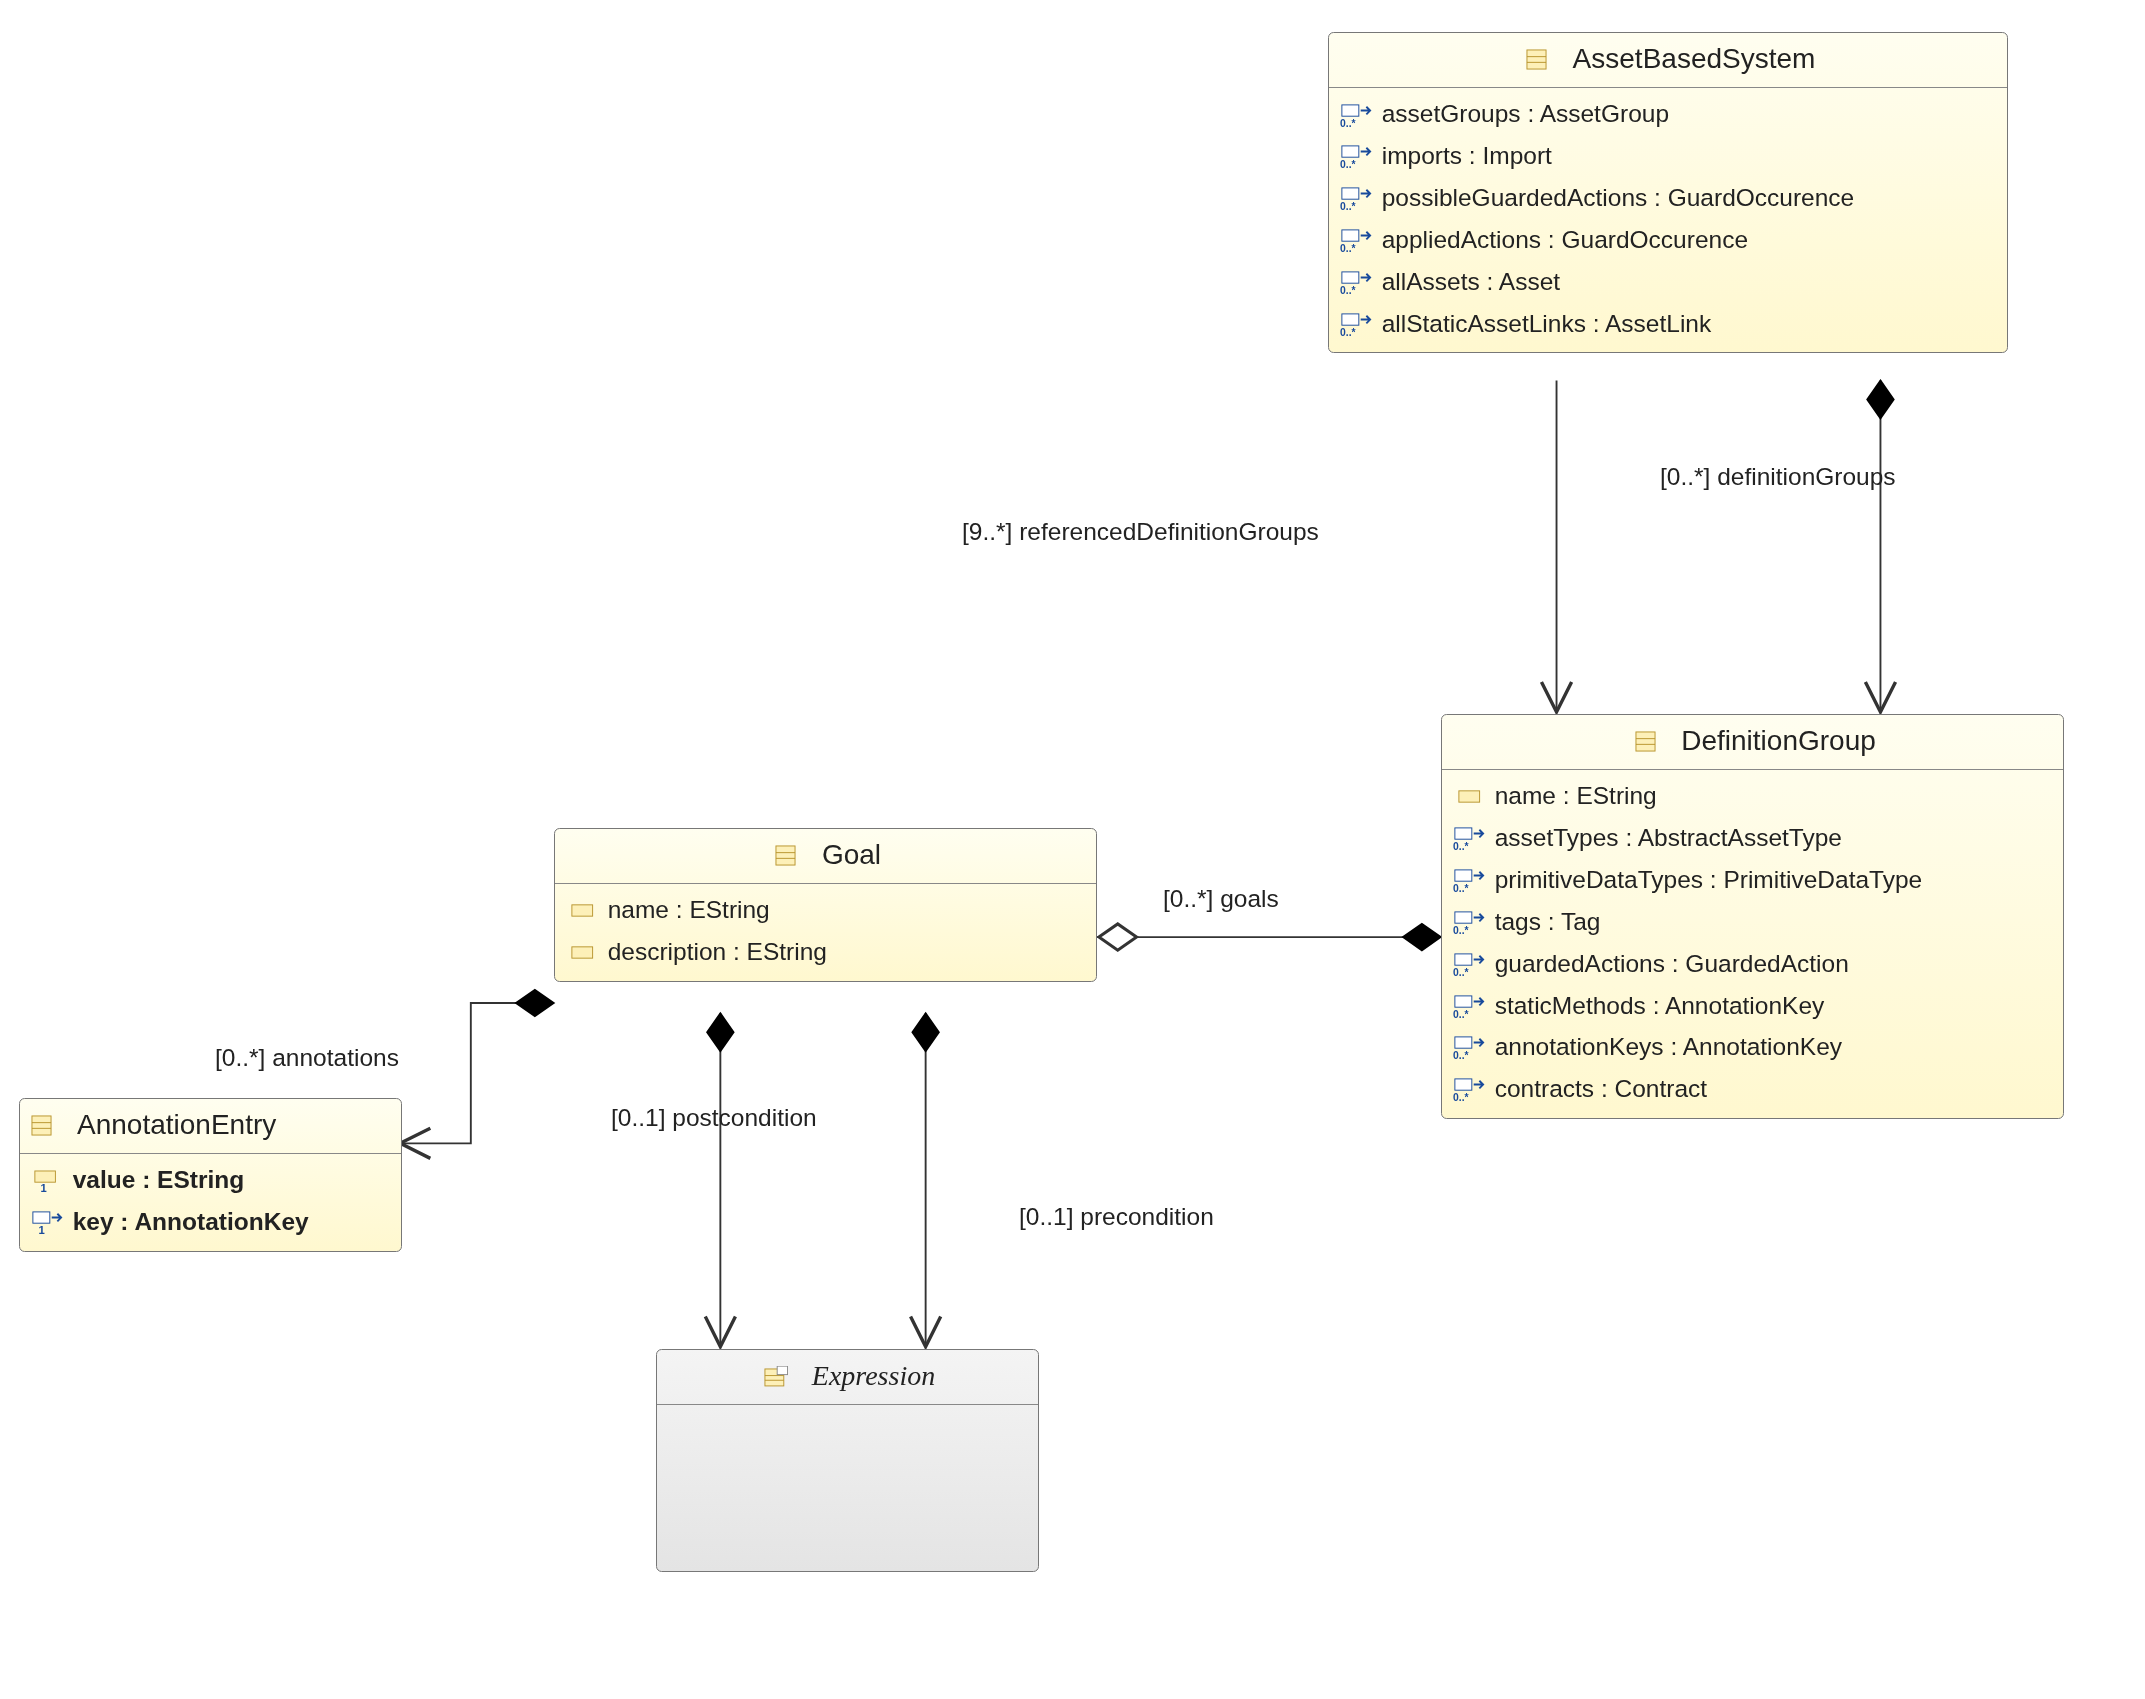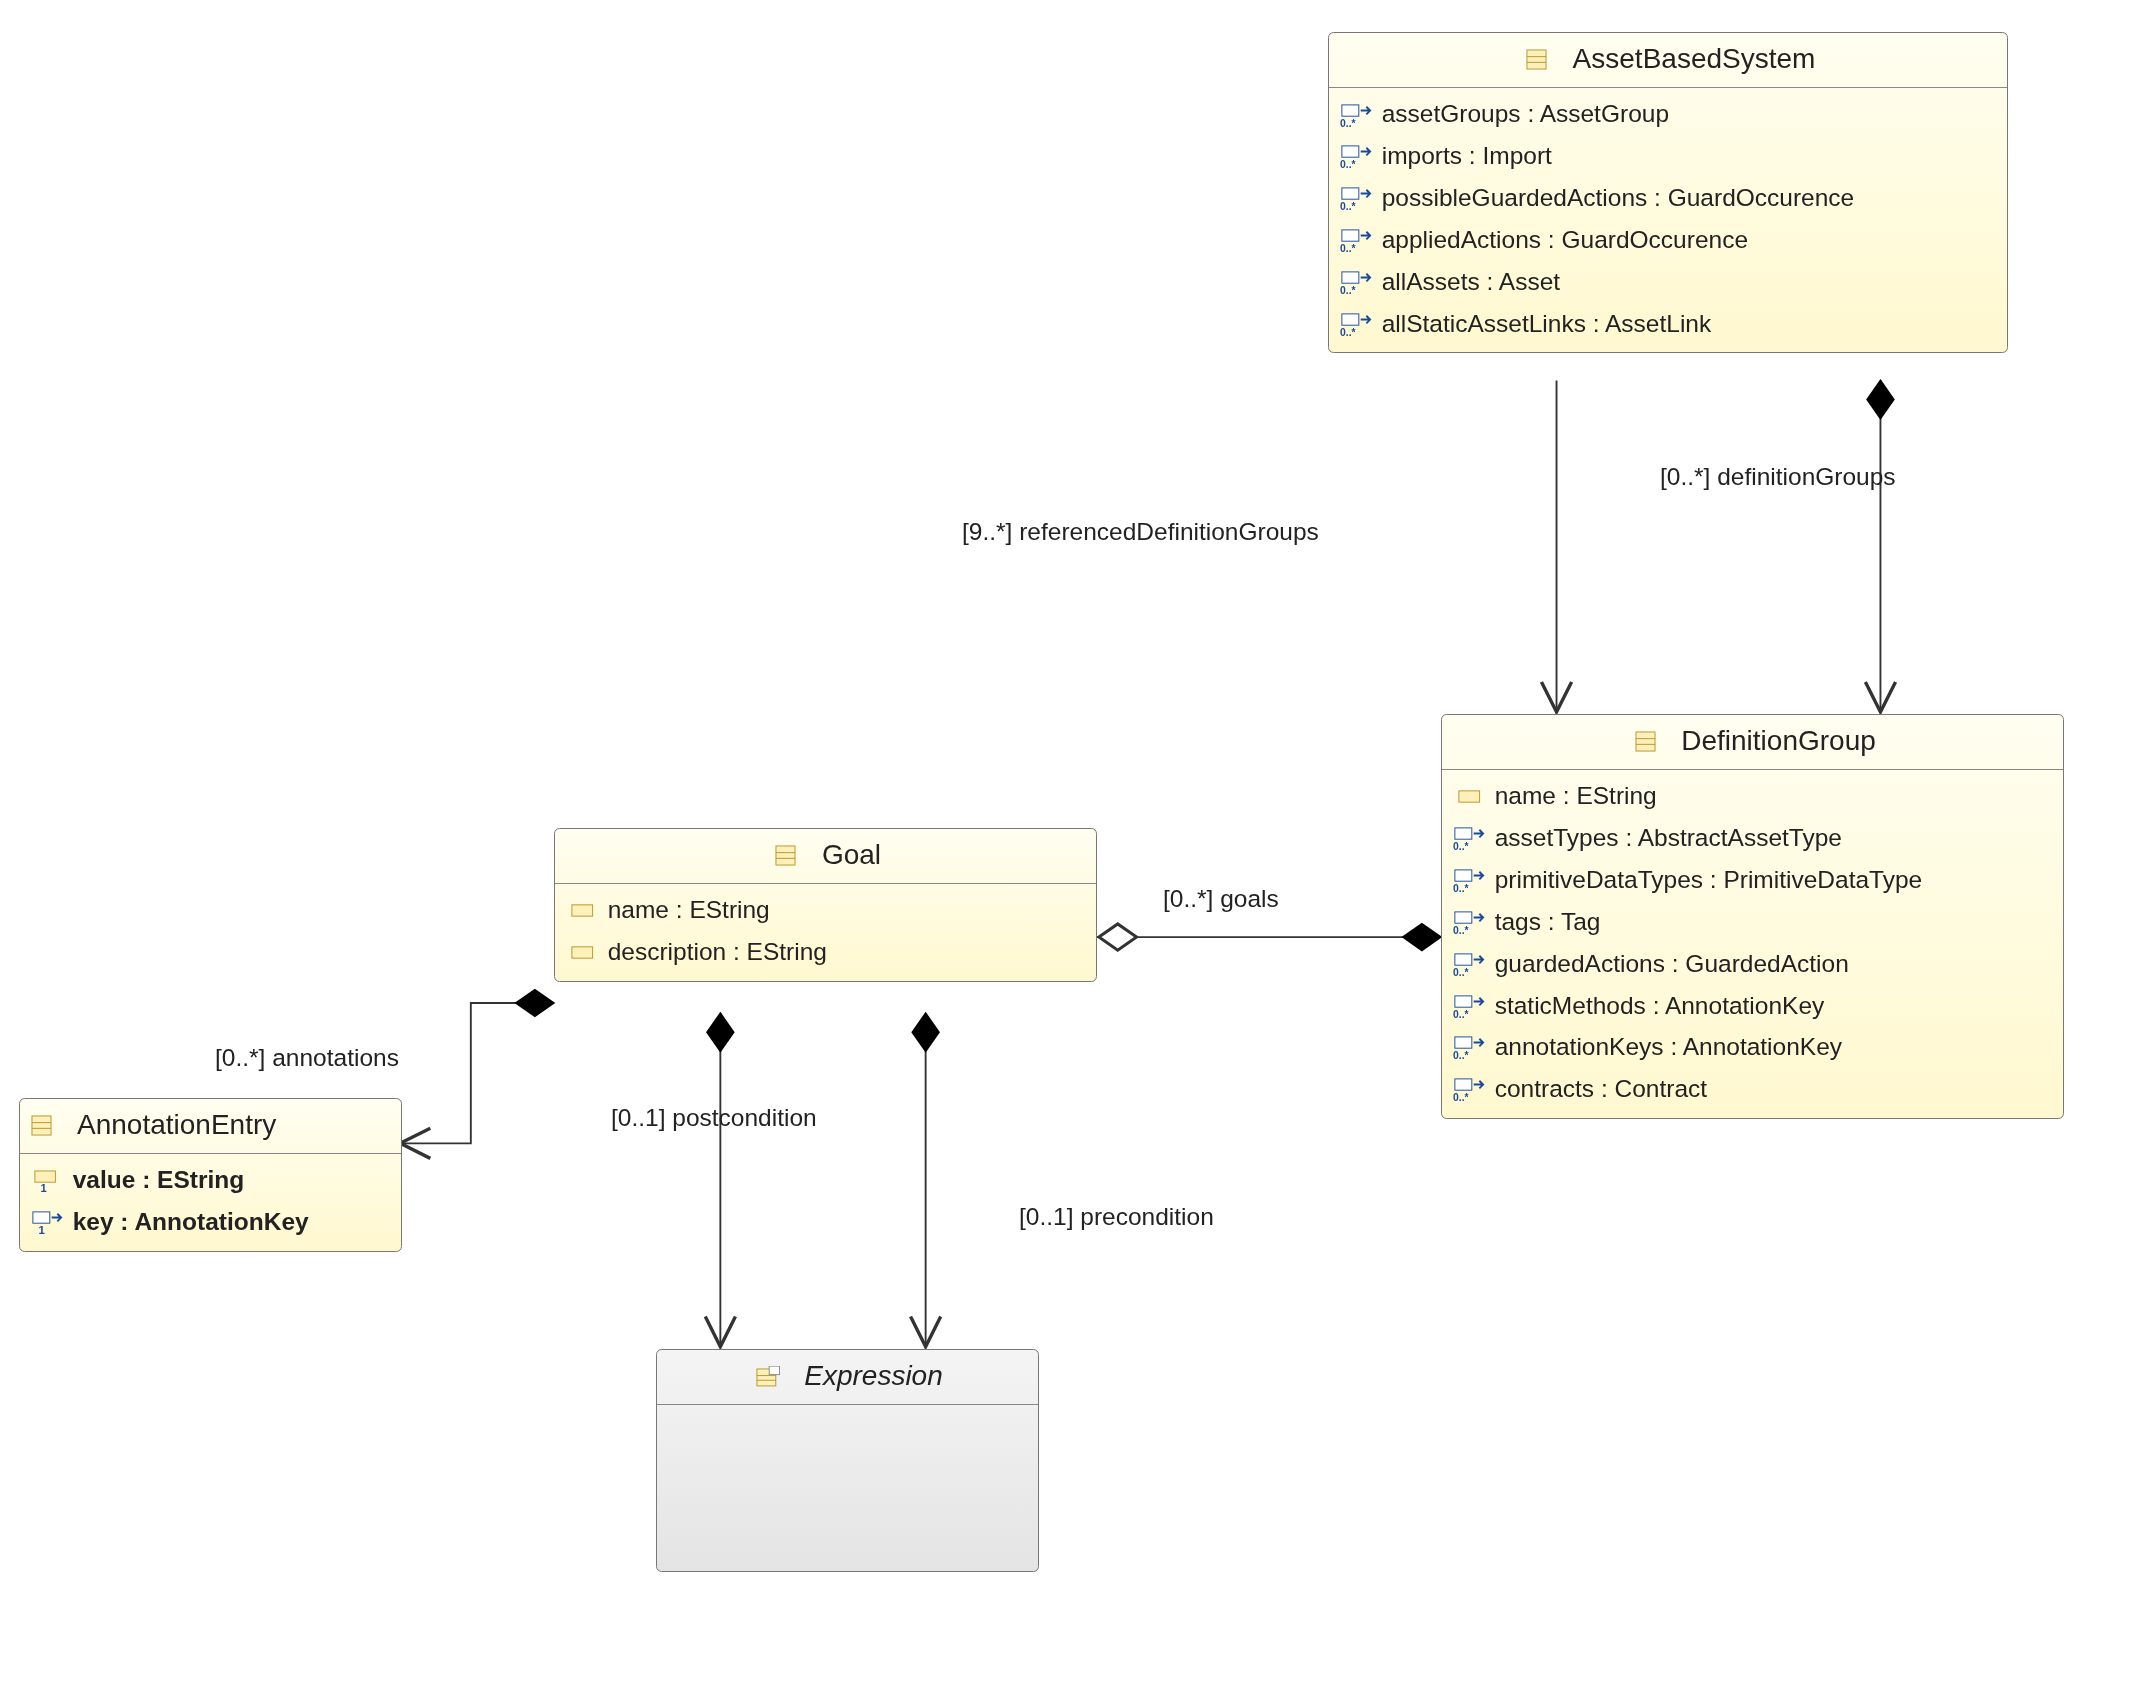--- a/index.html
+++ b/index.html
@@ -19,20 +19,21 @@
   }
   .class-box {
     position: absolute;
     border: 1.4px solid #777;
     border-radius: 5.6px;
     background: linear-gradient(#fffef0, #fff8cf);
     overflow: hidden;
   }
   .class-box.gray {
     background: linear-gradient(#f4f4f4, #e4e4e4);
+    font-family: Liberation Serif, serif;
   }
   .class-header {
     border-bottom: 1.4px solid #888;
     text-align: center;
     padding: 9.4px 7.5px 11.3px 7.5px;
     font-weight: 400;
     font-size: 28px;
     line-height: 1.2;
     display: flex;
     align-items: center;

